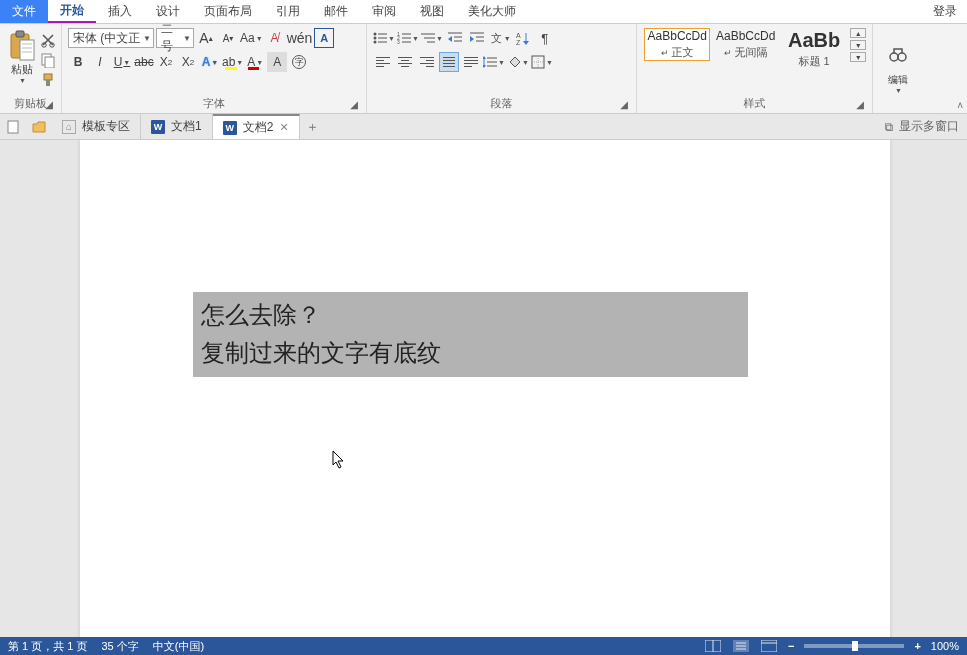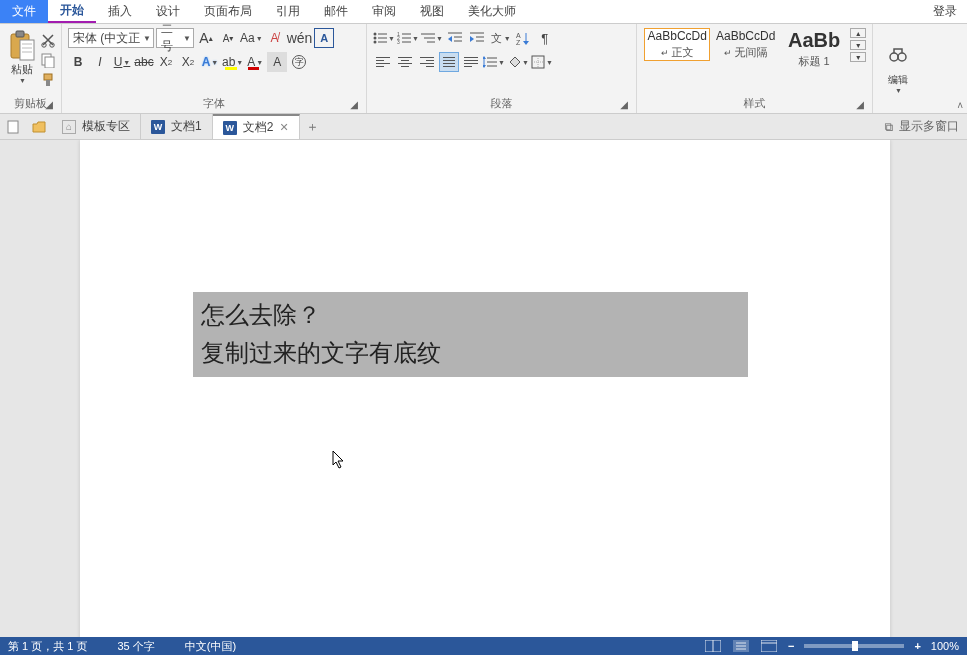--- a/index.html
+++ b/index.html
@@ -72,21 +72,21 @@
   .ts-right { margin-left:auto; display:flex; align-items:center; padding:0 8px; gap:6px; color:#666; }
 
   
   .docarea { position:absolute; top:140px; left:0; right:0; bottom:18px; background:#e6e6e6; overflow:hidden; }
   .page { position:absolute; left:80px; top:0; width:810px; height:1000px; background:#fff; box-shadow:0 0 4px rgba(0,0,0,0.15); }
   .sel-block { position:absolute; left:113px; top:152px; width:555px; height:85px; background:#b3b3b3; padding:4px 8px; }
   .sel-block p { font-family:"SimSun","宋体",serif; font-size:24px; color:#222; line-height:1.6; }
   .cursor-arrow { position:absolute; left:252px; top:310px; width:14px; height:20px; }
 
   
-  .statusbar { position:absolute; left:0; right:0; bottom:0; height:18px; background:#2b579a; color:#fff; display:flex; align-items:center; font-size:11px; padding:0 8px; gap:30px; }
+  .statusbar { position:absolute; left:0; right:0; bottom:0; height:18px; background:#2b579a; color:#fff; display:flex; align-items:center; font-size:11px; padding:0 8px; gap:14px; }
   .sb-right { margin-left:auto; display:flex; align-items:center; gap:10px; }
   .view-btn { width:18px; height:14px; display:flex; align-items:center; justify-content:center; cursor:pointer; opacity:0.85; }
   .zoom-slider { width:100px; height:4px; background:rgba(255,255,255,0.4); position:relative; }
   .zoom-slider .thumb { position:absolute; left:48px; top:-3px; width:6px; height:10px; background:#fff; }
   .zoom-btn { cursor:pointer; font-weight:bold; }
 
   svg { display:block; }
 </style>
 </head>
 <body>

